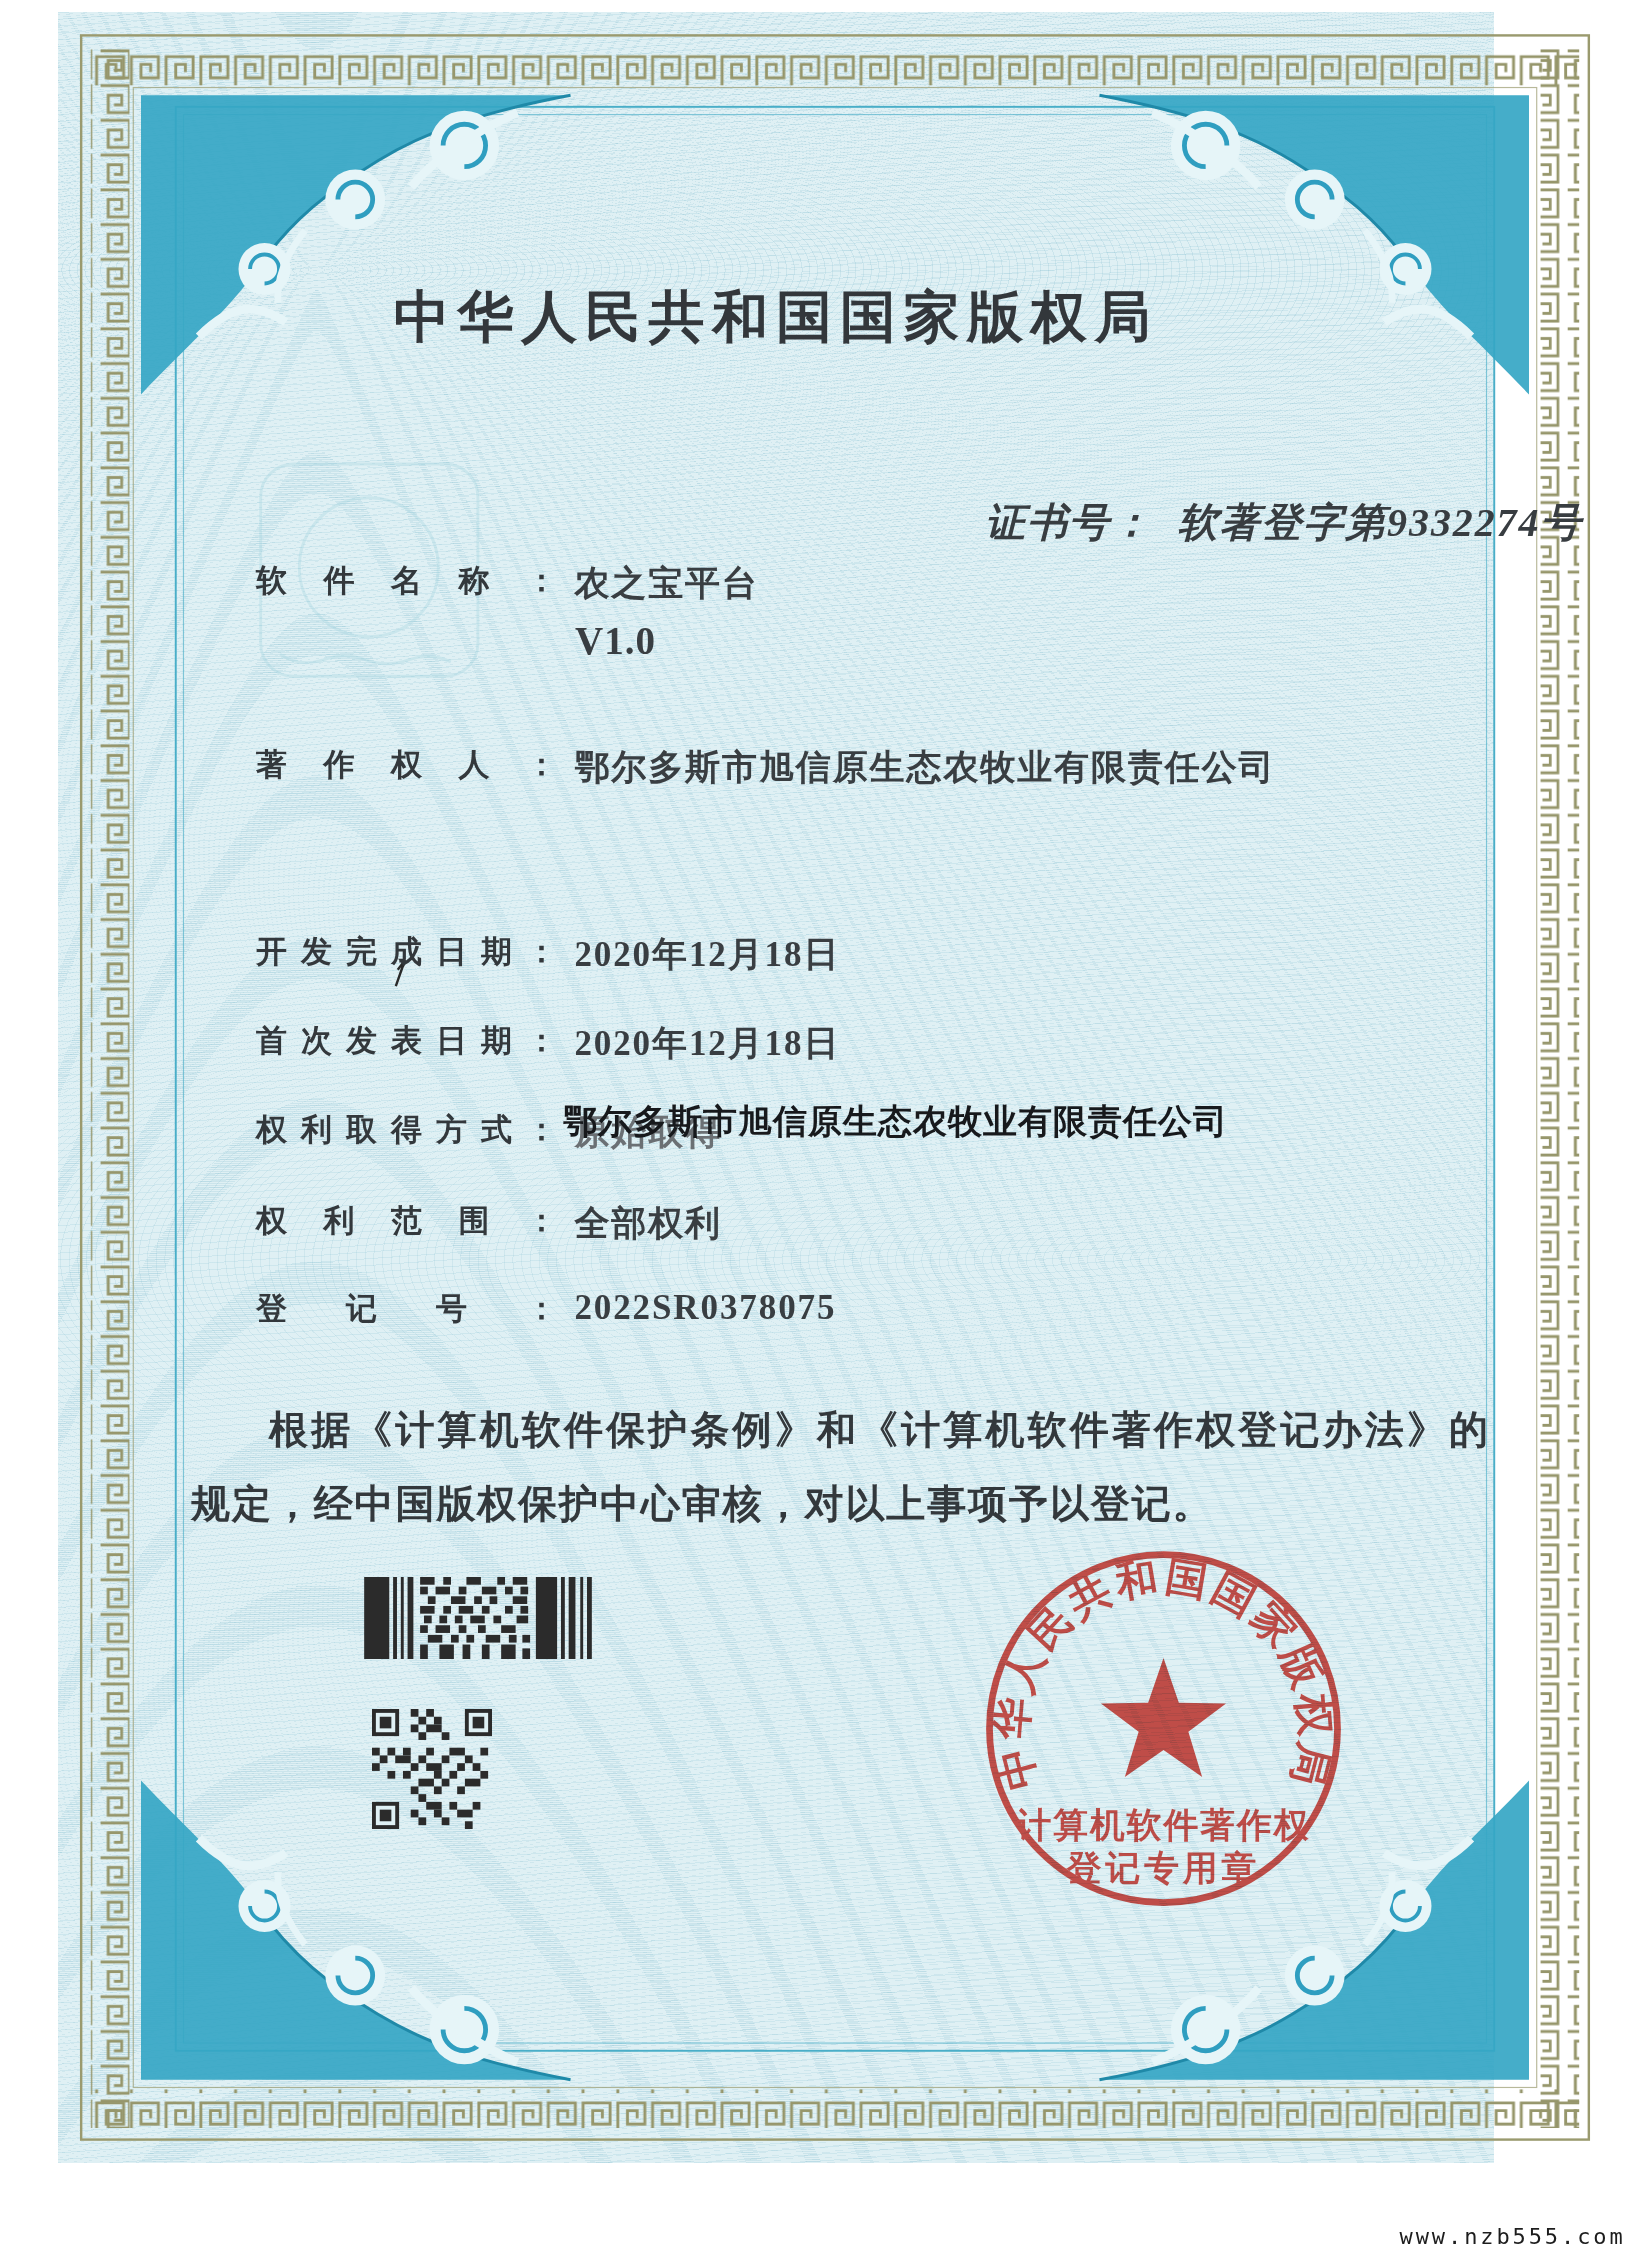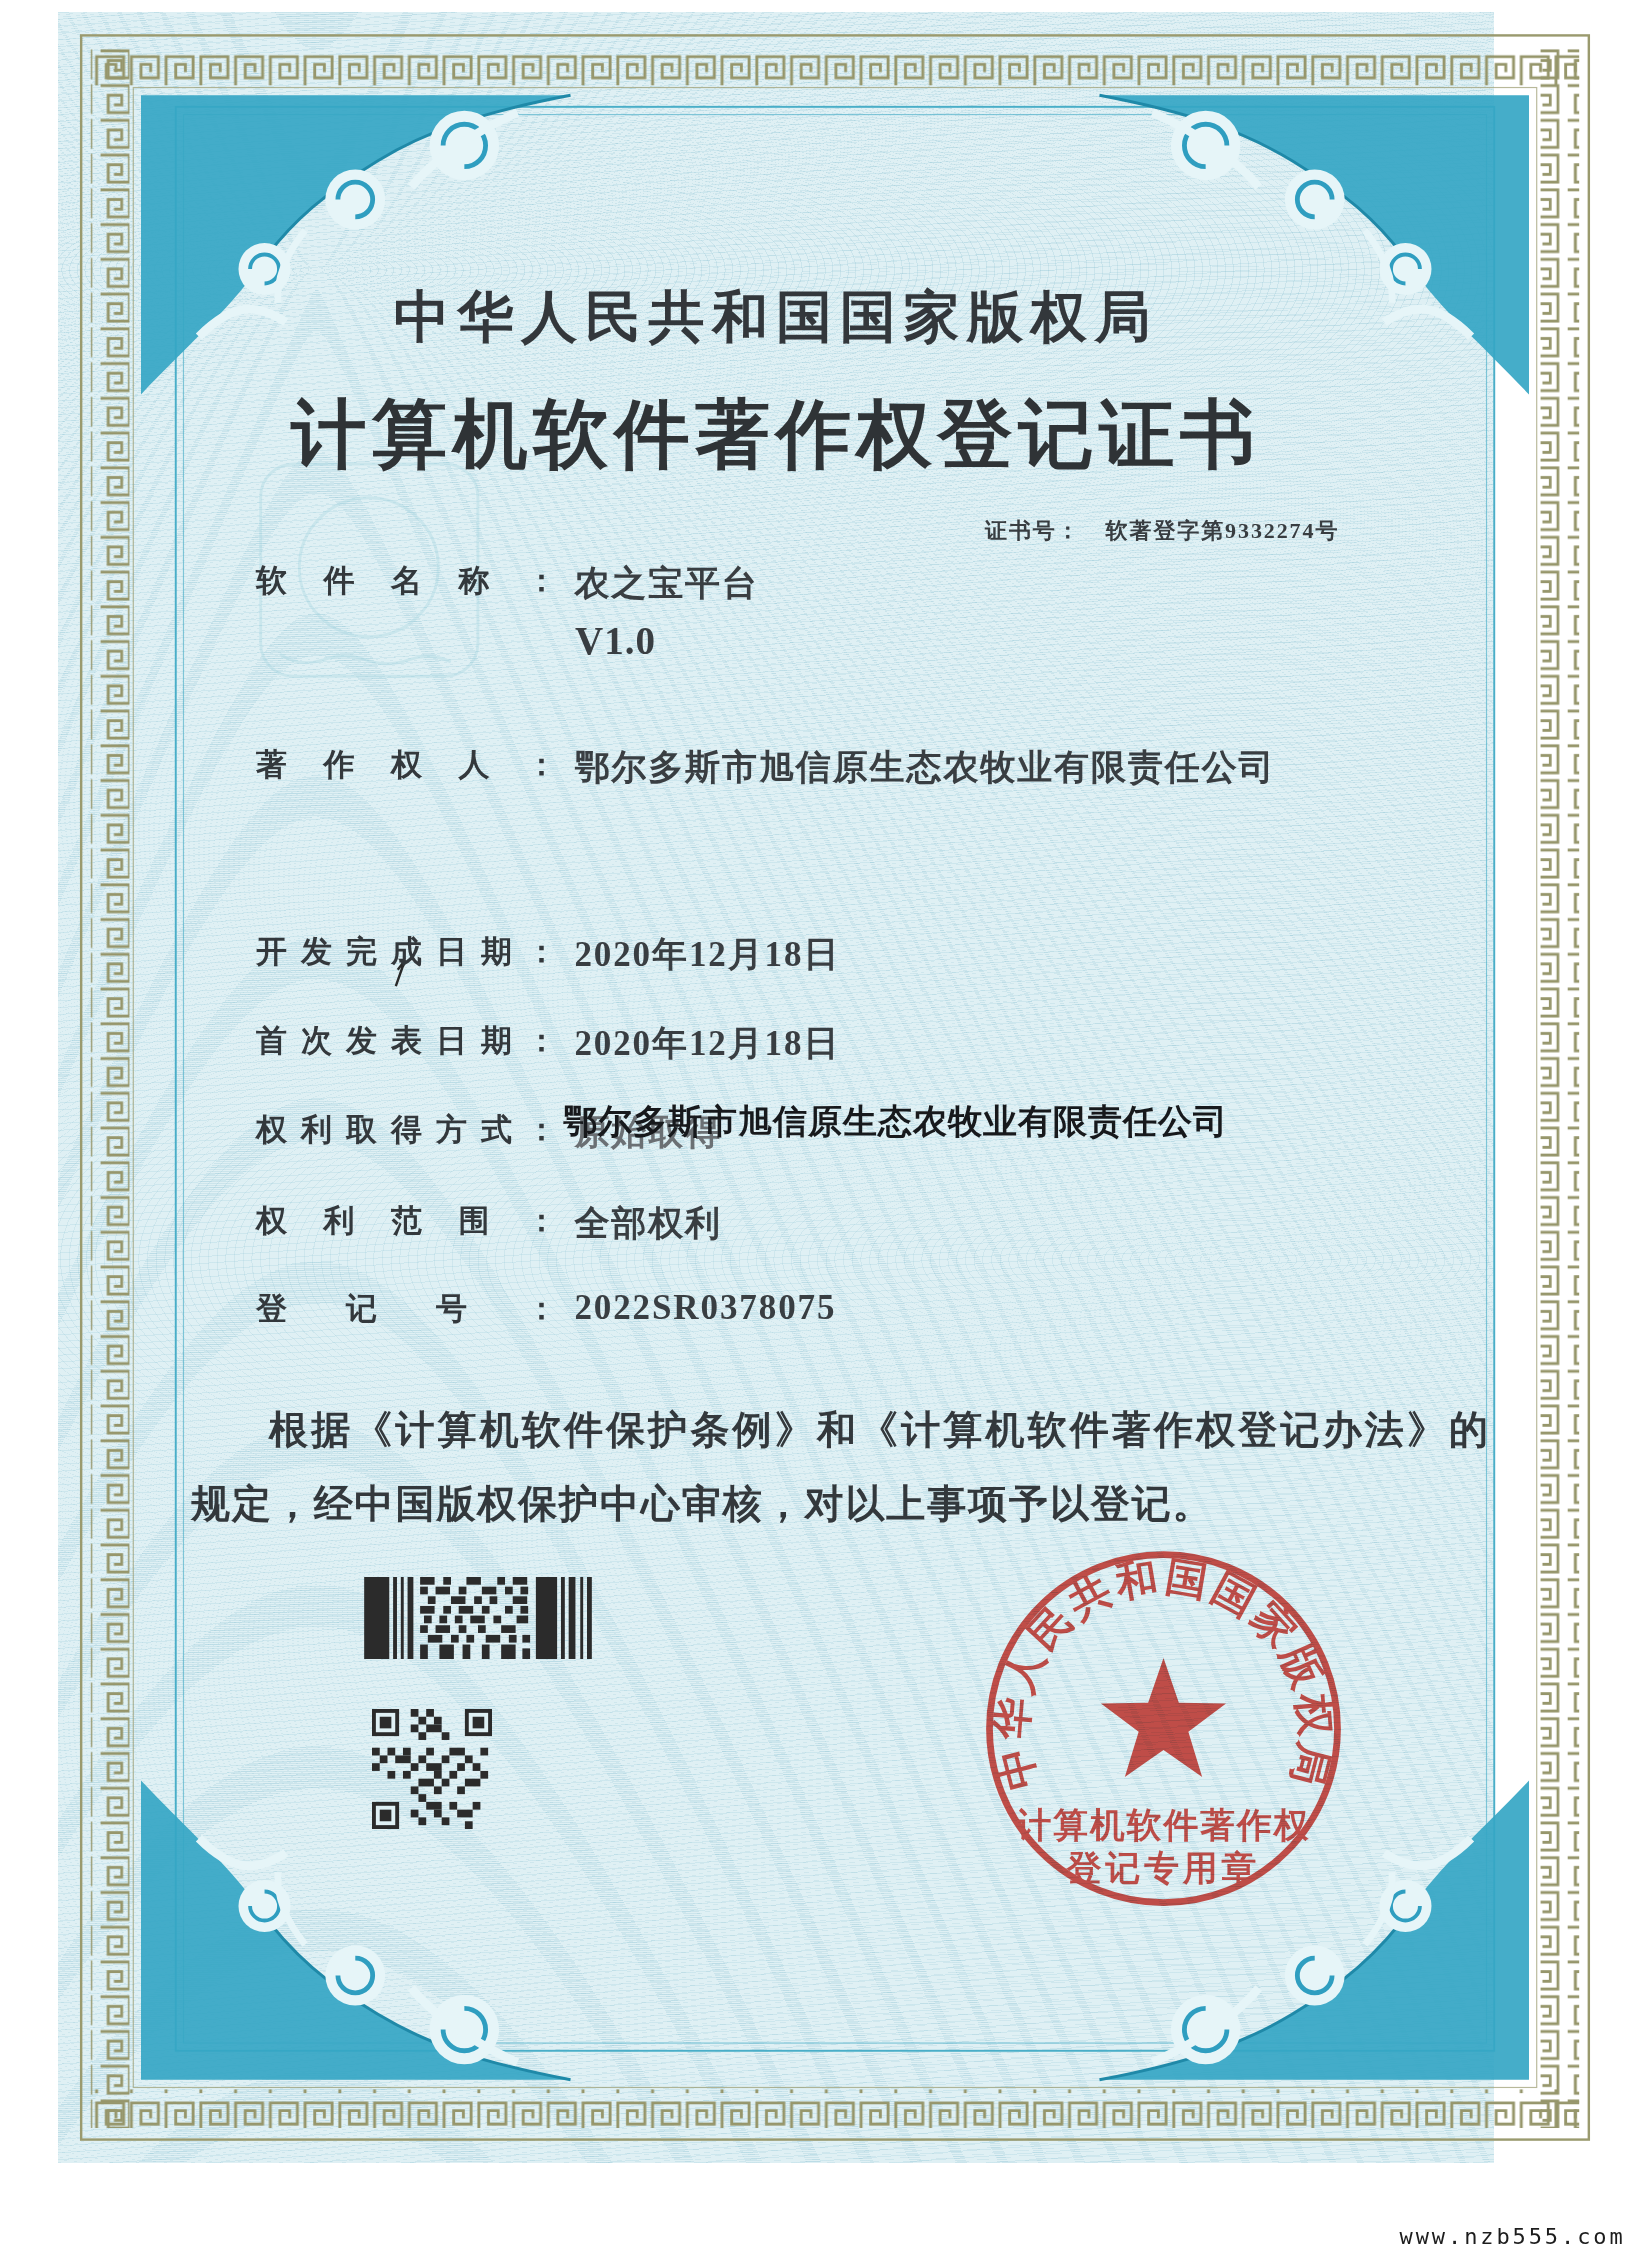--- a/index.html
+++ b/index.html
@@ -25,23 +25,24 @@
     position:absolute;left:0;top:268px;width:100%;
     text-align:center;font-size:56px;font-weight:700;
     letter-spacing:7.7px;color:#33373b;
   }
   .cert-title{
     position:absolute;left:0;top:373px;width:100%;
     text-align:center;font-size:75px;font-weight:700;
     letter-spacing:5.8px;color:#2f3336;
   }
   .certno{
-    position:absolute;top:504px;left:927px;width:541px;
-    font-size:22px;color:#383d41;letter-spacing:1.9px;font-weight:600;
+    position:absolute;top:483px;left:927px;width:541px;
+    font-size:40px;color:#383d41;letter-spacing:1.9px;font-weight:600;
     white-space:nowrap;
+    font-style:italic;
   }
   .certno .lbl{margin-right:25px;}
   
   .fields{position:absolute;left:198px;top:0;width:1207px;}
   .frow{position:absolute;left:0;white-space:nowrap;}
   .frow .flabel{
     display:inline-block;width:301px;font-size:31px;font-weight:700;
     color:#33383c;text-align:justify;text-align-last:justify;
     vertical-align:top;
   }
@@ -139,21 +140,20 @@
     <g opacity="0.32" fill="none" stroke="#9fd2de">
       <rect x="210" y="468" width="225" height="220" rx="34" stroke-width="3"></rect>
       <circle cx="322" cy="575" r="72" stroke-width="3"></circle>
       <path d="M230,665 q20,14 45,6 q22,-8 44,0 q22,8 44,0 q22,-8 44,2" stroke-width="3"></path>
     </g>
 
     <path d="M352,992 q12,-16 5,-3 l-7,20" stroke="#2a2a2a" stroke-width="2.5" fill="none"></path>
   </svg>
 
   <div class="authority">中华人民共和国国家版权局</div>
-  <div class="cert-title">计算机软件著作权登记证书</div>
 
   <div class="certno">
     <span class="lbl">证书号：</span><span>软著登字第9332274号</span>
   </div>
 
   <div class="fields">
     <div class="frow f0">
       <span class="flabel">软件名称：</span><span class="fvalue">农之宝平台</span>
     </div>
     <div class="fversion">V1.0</div>

